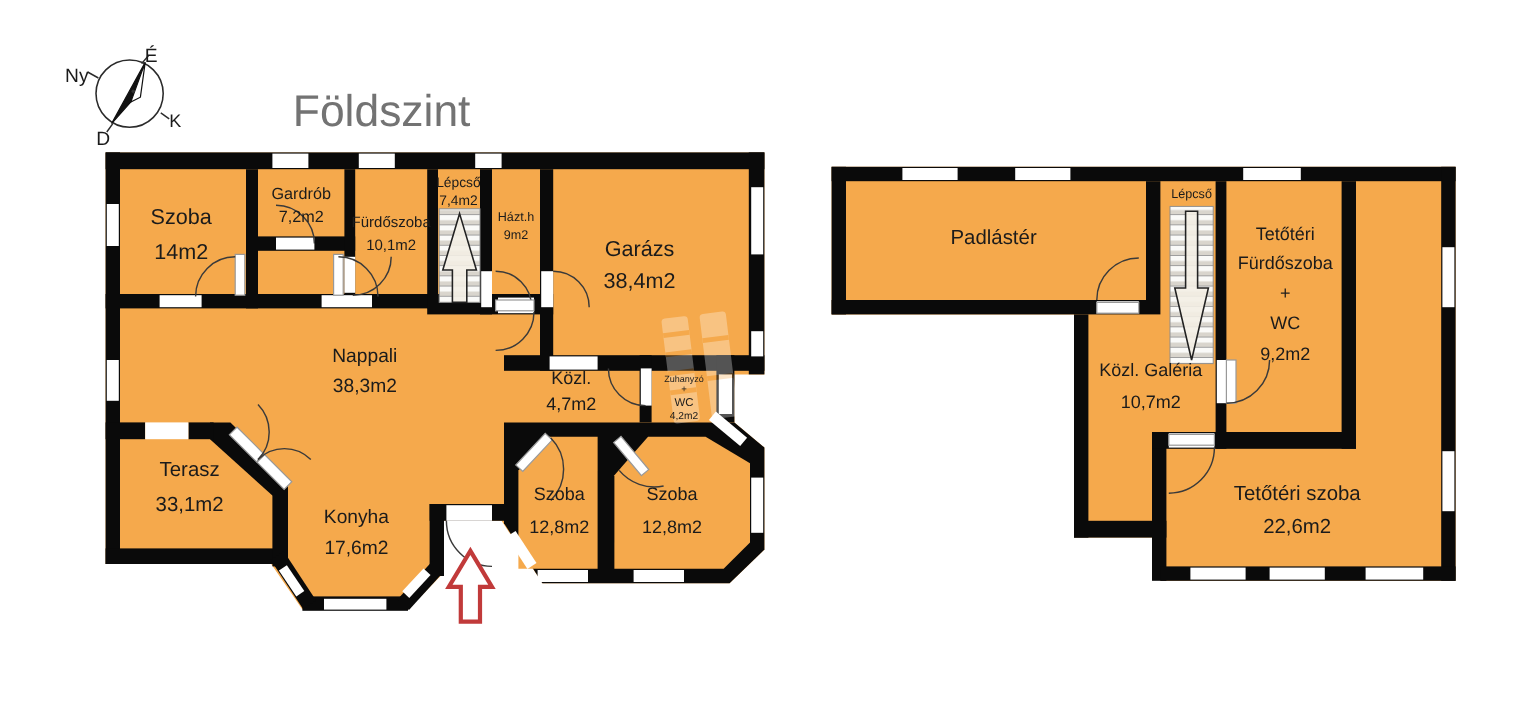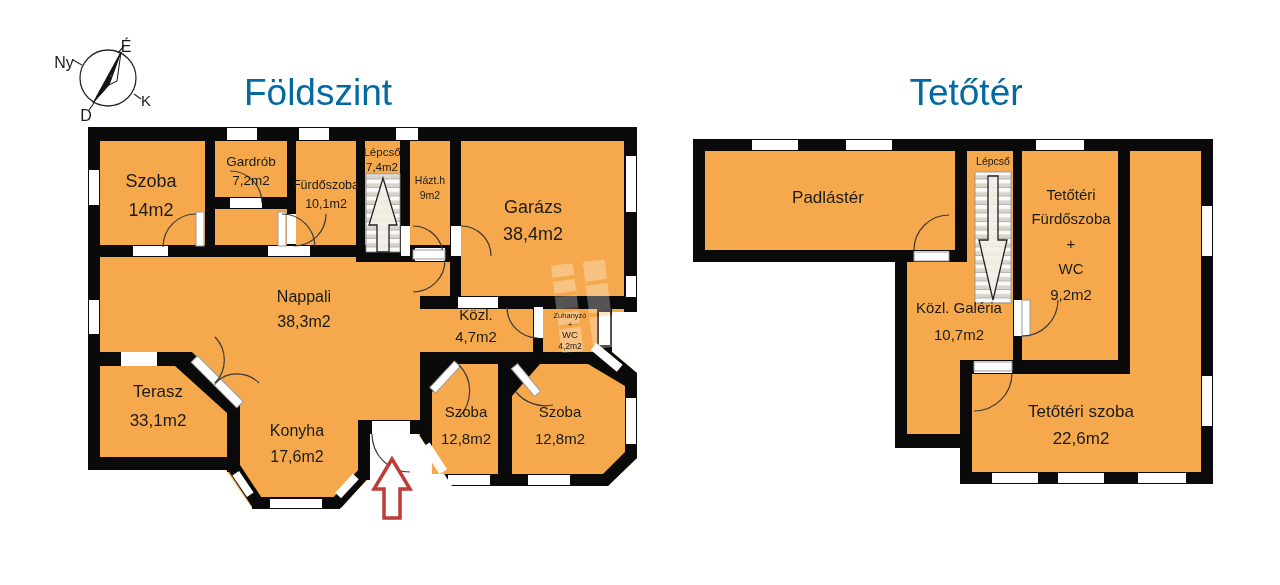--- a/index.html
+++ b/index.html
@@ -1,19 +1,19 @@
 <!DOCTYPE html>
 <html><head>
 <meta charset="utf-8">
 <style>
   html,body{margin:0;padding:0;background:#ffffff;}
   #stage{position:relative;width:1280px;height:585px;background:#fff;overflow:hidden;
          font-family:"Liberation Sans",sans-serif;}
   .floor-title{position:absolute;top:72px;width:200px;text-align:center;
-               font-size:37px;color:#0369a1;letter-spacing:0px;}
+               font-size:37px;color:#737373;letter-spacing:0px;}
   svg{position:absolute;}
   svg text{font-family:"Liberation Sans",sans-serif;fill:#1b1b1b;}
   .wall{fill:#0a0a0a;}
   .win{fill:#ffffff;}
   .arc{fill:none;stroke:#3a3a3a;stroke-width:1.2;}
   .leaf{fill:#ffffff;stroke:#999999;stroke-width:1;}
 </style>
 </head>
 <body>
 
@@ -30,21 +30,20 @@
       <polygon points="121,52 109,85 117,81" fill="#fff" stroke="#111" stroke-width="1"></polygon>
       <circle cx="111" cy="76" r="1.4" fill="#333"></circle>
     </g>
     <text x="126" y="52" font-size="16" text-anchor="middle">É</text>
     <text x="64" y="68" font-size="16" text-anchor="middle">Ny</text>
     <text x="146" y="106" font-size="15" text-anchor="middle">K</text>
     <text x="86" y="121" font-size="16" text-anchor="middle">D</text>
   </svg>
 
   <div class="floor-title" style="left:218px">Földszint</div>
-  <div class="floor-title" style="left:866px">Tetőtér</div>
 
   <svg style="left:80px;top:120px" width="570" height="405" viewBox="80 120 570 405">
     <defs>
       <pattern id="tread" width="40" height="8.5" patternUnits="userSpaceOnUse">
         <rect width="40" height="8.5" fill="#fafaf8"></rect>
         <rect y="5" width="40" height="3.5" fill="#d9d5cd"></rect>
         <line x1="0" y1="0.4" x2="40" y2="0.4" stroke="#9a9a9a" stroke-width="0.8"></line>
       </pattern>
     </defs>
 

